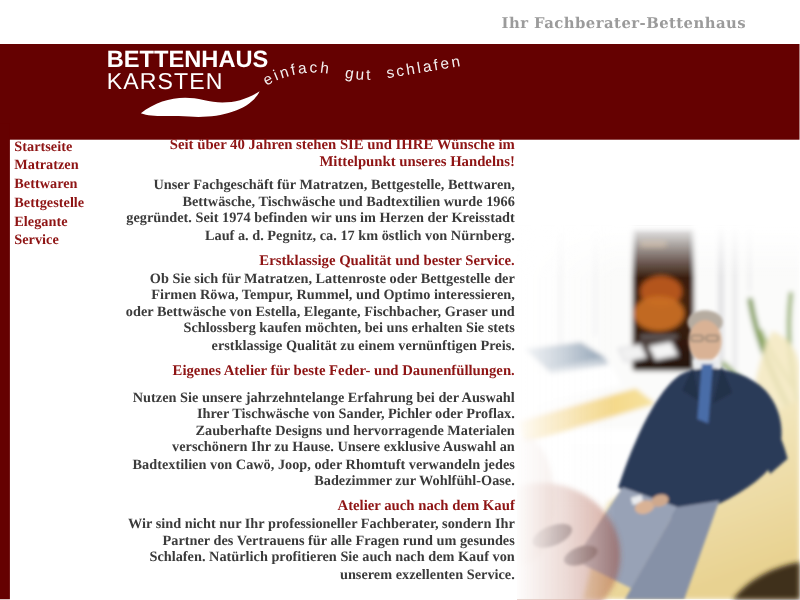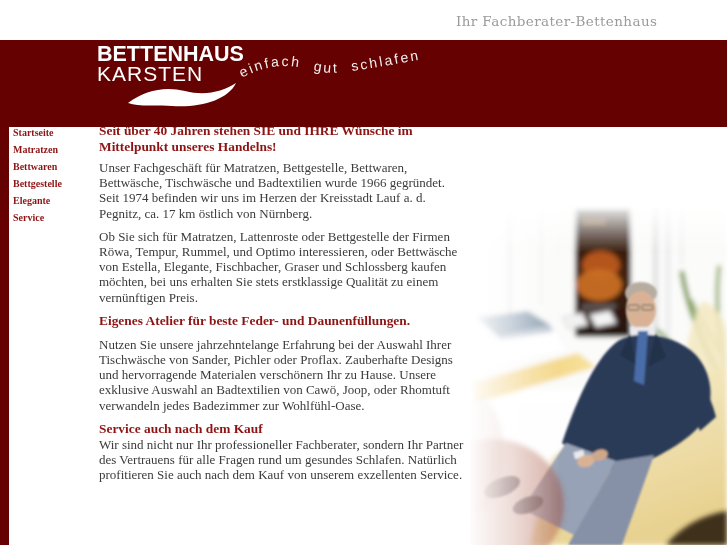--- a/index.html
+++ b/index.html
@@ -3,21 +3,21 @@
 <meta charset="utf-8">
 <style>
   html,body { margin:0; padding:0; }
   body {
     width:727px; height:545px; position:relative; overflow:hidden;
     background:#ffffff; font-family:"Liberation Serif", serif;
   }
   
   .tagline {
     position:absolute; top:13px; left:456px;
-    font-family:"DejaVu Serif", serif; font-weight:normal;
+    font-family:"DejaVu Serif", serif; font-weight:bold;
     font-size:13.5px; color:#9b9b9b; letter-spacing:.4px;
   }
   
   .band {
     position:absolute; top:40px; left:0; width:727px; height:87px;
     background:#650101;
   }
   .band svg { display:block; }
   .logo-main { font-family:"Liberation Sans", sans-serif; font-weight:bold; font-size:21.5px; fill:#ffffff; }
   .logo-sub  { font-family:"Liberation Sans", sans-serif; font-weight:normal; font-size:21px; fill:#ffffff; letter-spacing:1px; }
@@ -26,35 +26,35 @@
   .strip {
     position:absolute; top:112px; left:0; width:9px; height:433px;
     background:#650101;
   }
   
   .nav {
     position:absolute; top:124px; left:13px; width:80px;
   }
   .nav-item {
     font-family:"Liberation Serif", serif; font-weight:bold;
-    font-size:10px; line-height:17px; color:#8e1414;
+    font-size:13px; line-height:17px; color:#8e1414;
     cursor:pointer; white-space:nowrap;
   }
   
   .main {
     position:absolute; top:123px; left:96px; width:372px;
     font-size:13px; line-height:15.2px; color:#3b3b3b;
   }
-  .sec { margin:0 0 8px 3px; }
+  .sec { margin:0 0 8px 16px;text-align:right; }
   .sec h2 {
     margin:0; font-size:13.4px; line-height:16px;
     font-weight:bold; color:#8e1414;
   }
   .sec.first h2 { margin-bottom:5px; }
-  .sec p { margin:0; }
+  .sec p { margin:0;font-weight:bold; }
   
   .photo {
     position:absolute; top:205px; right:0; width:257px; height:340px;
   }
   .photo svg { display:block; }
 </style>
 </head>
 <body>
 
 <div class="tagline">Ihr Fachberater-Bettenhaus</div>
@@ -81,30 +81,31 @@
   <div class="nav-item">Elegante</div>
   <div class="nav-item">Service</div>
 </nav>
 
 <main class="main">
   <section class="sec first">
     <h2>Seit über 40 Jahren stehen SIE und IHRE Wünsche im Mittelpunkt unseres Handelns!</h2>
     <p>Unser Fachgeschäft für Matratzen, Bettgestelle, Bettwaren, Bettwäsche, Tischwäsche und Badtextilien wurde 1966 gegründet. Seit 1974 befinden wir uns im Herzen der Kreisstadt Lauf a. d. Pegnitz, ca. 17 km östlich von Nürnberg.</p>
   </section>
   <section class="sec">
+    <h2>Erstklassige Qualität und bester Service.</h2>
     <p>Ob Sie sich für Matratzen, Lattenroste oder Bettgestelle der Firmen Röwa, Tempur, Rummel, und Optimo interessieren, oder Bettwäsche von Estella, Elegante, Fischbacher, Graser und Schlossberg kaufen möchten, bei uns erhalten Sie stets erstklassige Qualität zu einem vernünftigen Preis.</p>
   </section>
   <section class="sec">
     <h2>Eigenes Atelier für beste Feder- und Daunenfüllungen.</h2>
   </section>
   <section class="sec">
     <p>Nutzen Sie unsere jahrzehntelange Erfahrung bei der Auswahl Ihrer Tischwäsche von Sander, Pichler oder Proflax. Zauberhafte Designs und hervorragende Materialen verschönern Ihr zu Hause. Unsere exklusive Auswahl an Badtextilien von Cawö, Joop, oder Rhomtuft verwandeln jedes Badezimmer zur Wohlfühl-Oase.</p>
   </section>
   <section class="sec">
-    <h2>Service auch nach dem Kauf</h2>
+    <h2>Atelier auch nach dem Kauf</h2>
     <p>Wir sind nicht nur Ihr professioneller Fachberater, sondern Ihr Partner des Vertrauens für alle Fragen rund um gesundes Schlafen. Natürlich profitieren Sie auch nach dem Kauf von unserem exzellenten Service.</p>
   </section>
 </main>
 
 <div class="photo">
   <svg width="257" height="340" viewBox="0 0 257 340">
     <defs>
       <filter id="soft" x="-20%" y="-20%" width="140%" height="140%">
           <feGaussianBlur stdDeviation="2.4"></feGaussianBlur>
         </filter>

